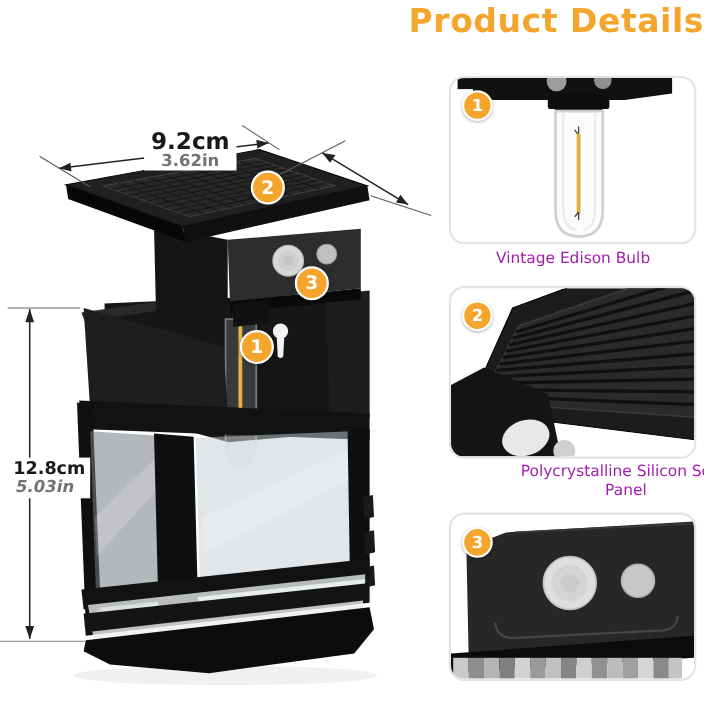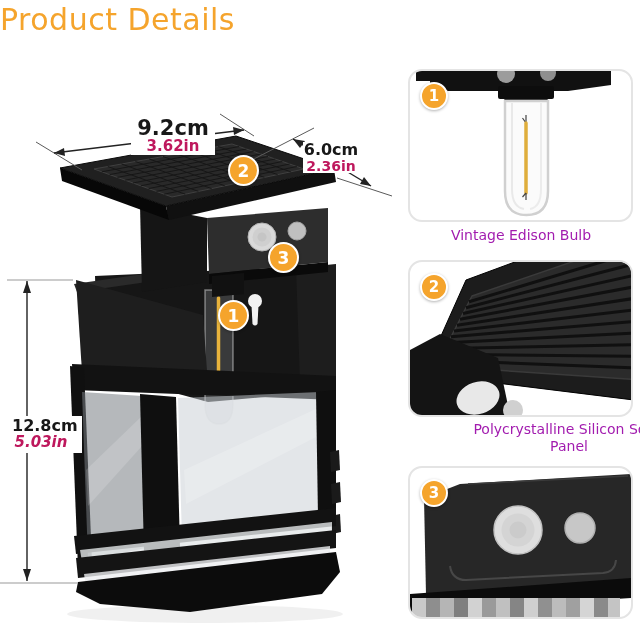--- a/index.html
+++ b/index.html
@@ -1,23 +1,23 @@
 <!DOCTYPE html>
 <html><head>
 <meta charset="utf-8">
 <style>
   html,body{margin:0;padding:0;background:#ffffff;}
   .stage{position:relative;width:640px;height:640px;background:#fff;overflow:hidden;
          font-family:"DejaVu Sans","Liberation Sans",sans-serif;}
-  .title{position:absolute;left:0;top:2px;width:640px;text-align:left;
-         font-size:30px;font-weight:400;color:#F5A42C;letter-spacing:.5px;}
+  .title{position:absolute;left:0;top:2px;width:640px;text-align:right;
+         font-size:30px;font-weight:700;color:#F5A42C;letter-spacing:.5px;}
   .main-svg{position:absolute;left:0;top:0;z-index:1;}
   .dim-label{position:absolute;z-index:3;text-align:center;line-height:1.05;background:#fff;}
   .dim-cm{font-weight:bold;color:#181818;display:block;}
-  .dim-in{font-weight:bold;color:#be185d;display:block;}
+  .dim-in{font-weight:bold;color:#737373;display:block;}
   .dim-width{left:131px;top:117px;width:84px;}
   .dim-width .dim-cm{font-size:21px;}
   .dim-width .dim-in{font-size:15px;}
   .dim-depth{left:303px;top:142px;width:56px;}
   .dim-depth .dim-cm{font-size:16px;}
   .dim-depth .dim-in{font-size:14px;}
   .dim-height{left:0px;top:416px;width:58px;padding:2px 12px;}
   .dim-height .dim-cm{font-size:16px;}
   .dim-height .dim-in{font-size:15px;font-style:italic;}
   .badge{position:absolute;z-index:4;border-radius:50%;background:#F5A42C;
@@ -166,24 +166,20 @@
       <line x1="27" y1="281" x2="27" y2="581" stroke="#222" stroke-width="1.4"></line>
       <polygon points="27,281 23,293 31,293" fill="#222"></polygon>
       <polygon points="27,581 23,569 31,569" fill="#222"></polygon>
     </g>
   </svg>
 
   <div class="dim-label dim-width">
     <span class="dim-cm">9.2cm</span>
     <span class="dim-in">3.62in</span>
   </div>
-  <div class="dim-label dim-depth">
-    <span class="dim-cm">6.0cm</span>
-    <span class="dim-in">2.36in</span>
-  </div>
   <div class="dim-label dim-height">
     <span class="dim-cm">12.8cm</span>
     <span class="dim-in">5.03in</span>
   </div>
 
   <div class="badge badge-main badge-1">1</div>
   <div class="badge badge-main badge-2">2</div>
   <div class="badge badge-main badge-3">3</div>
 
   <div class="panel panel-1">

